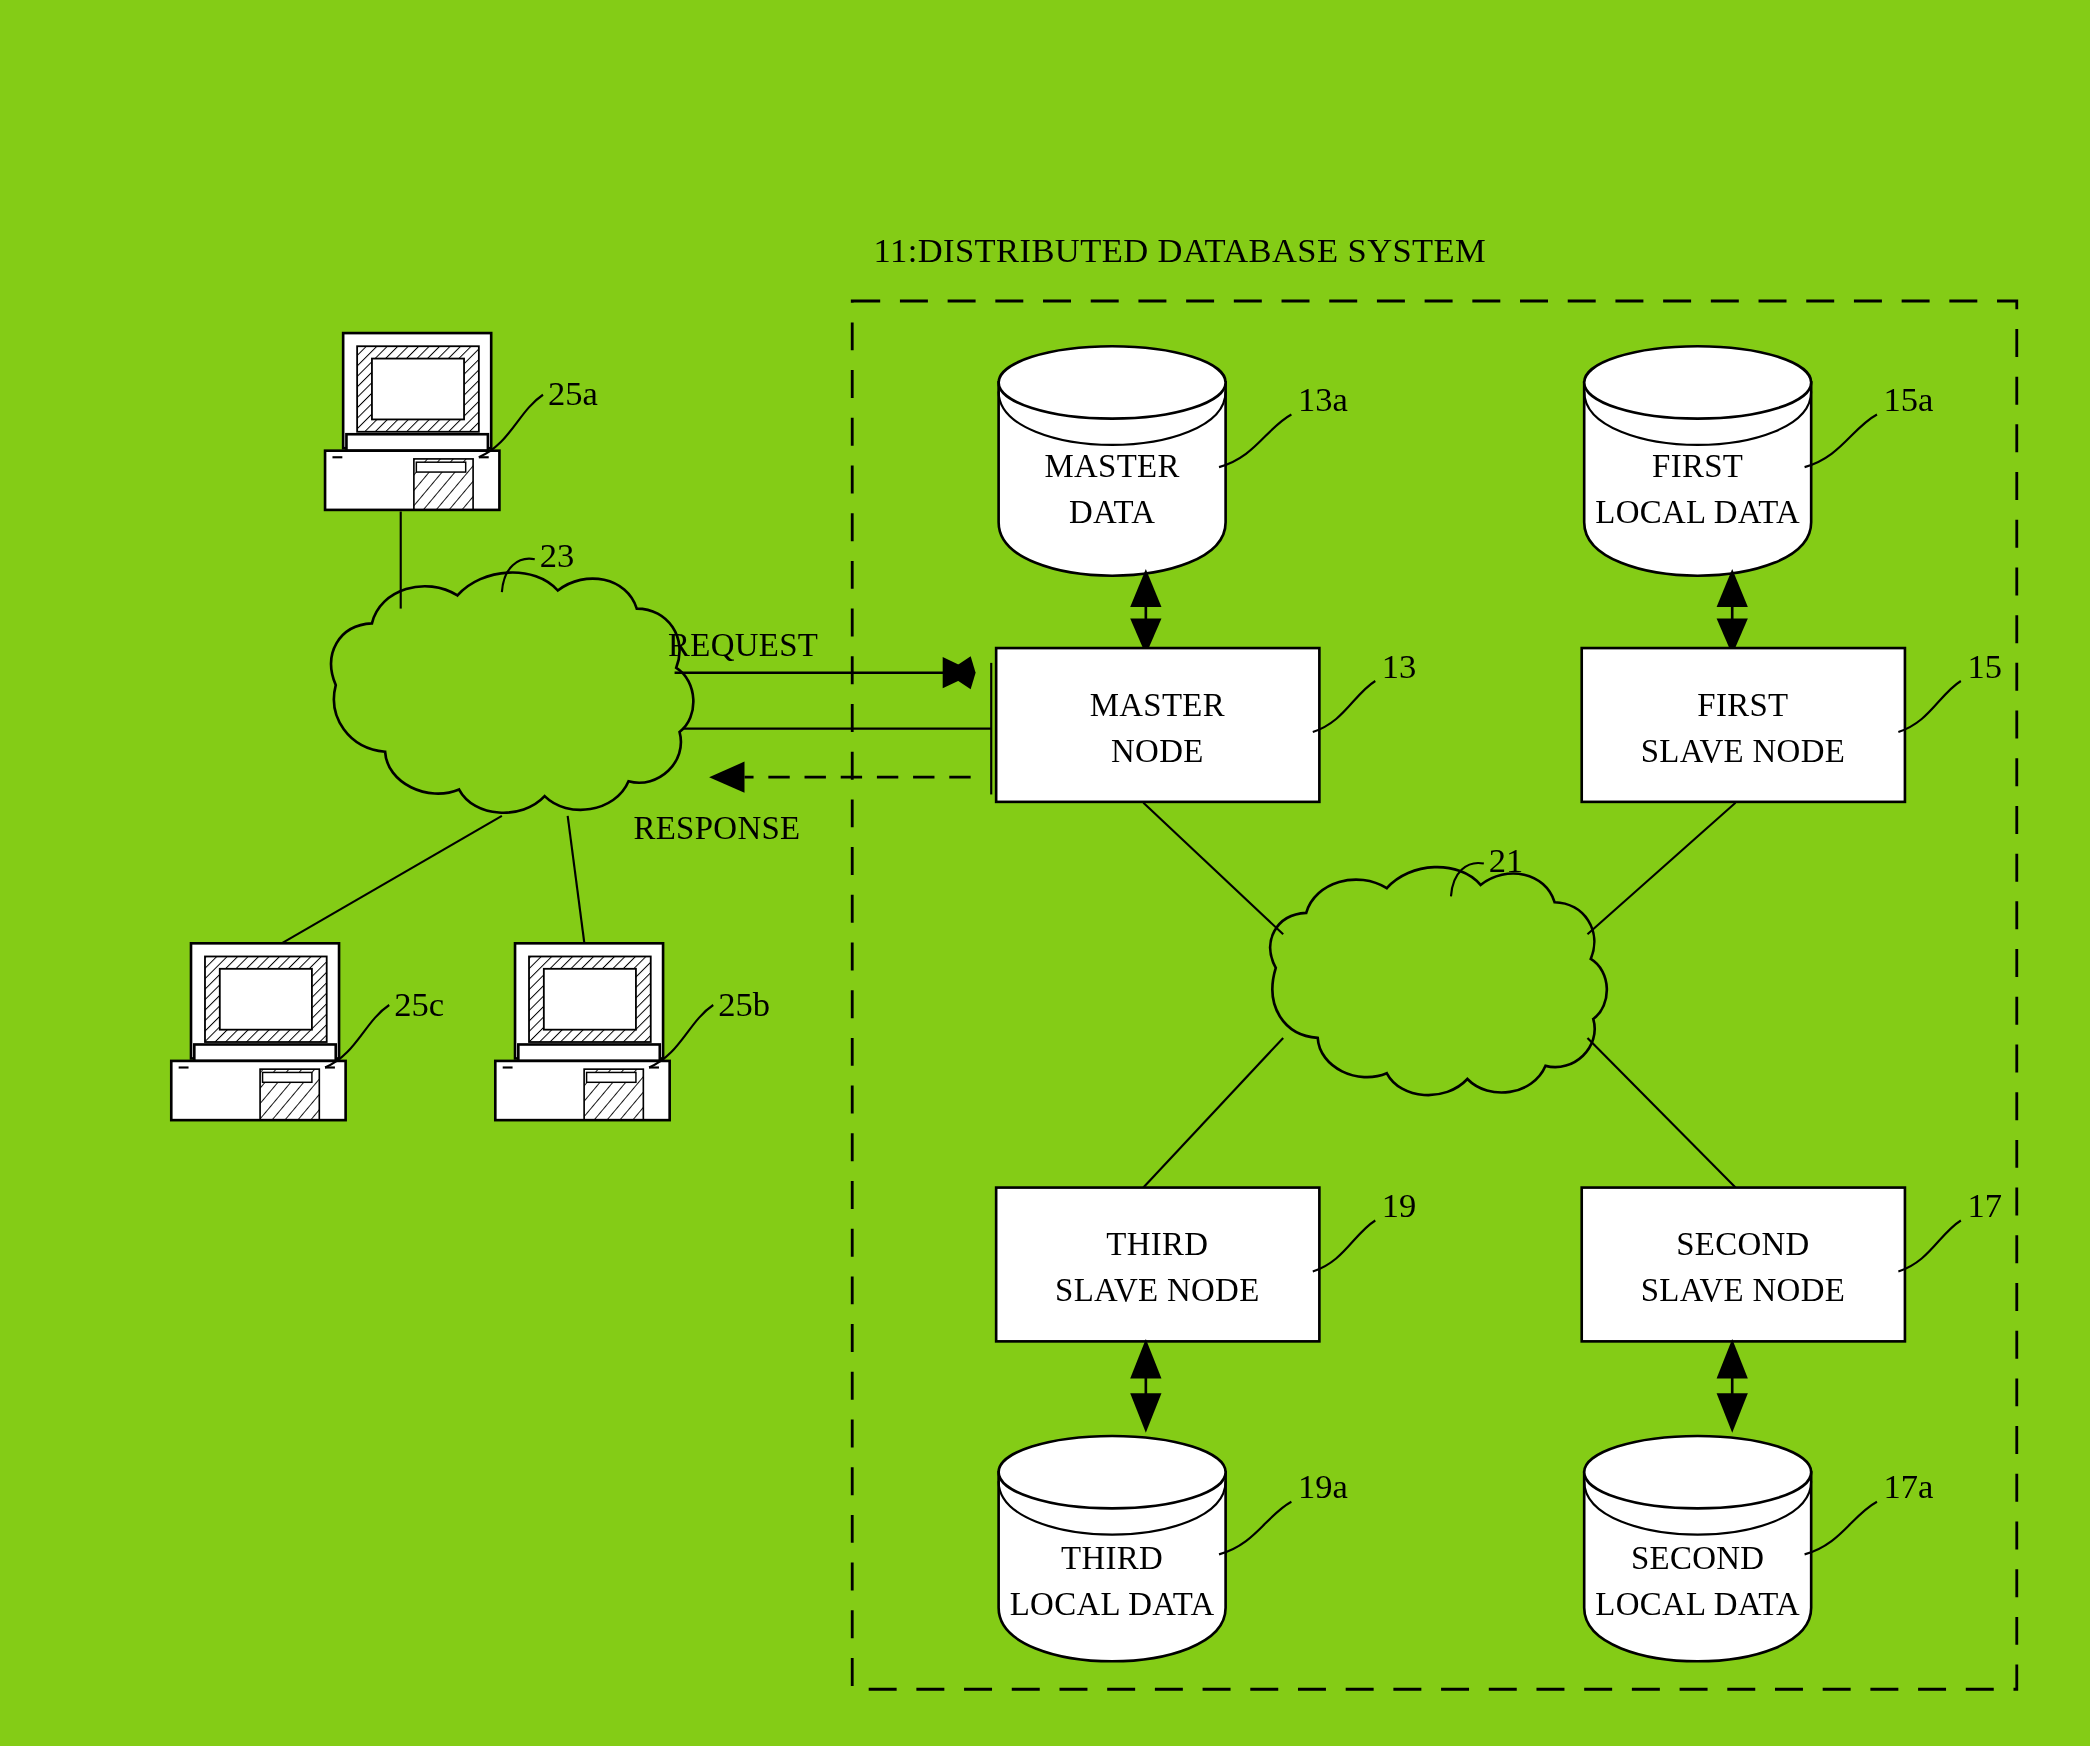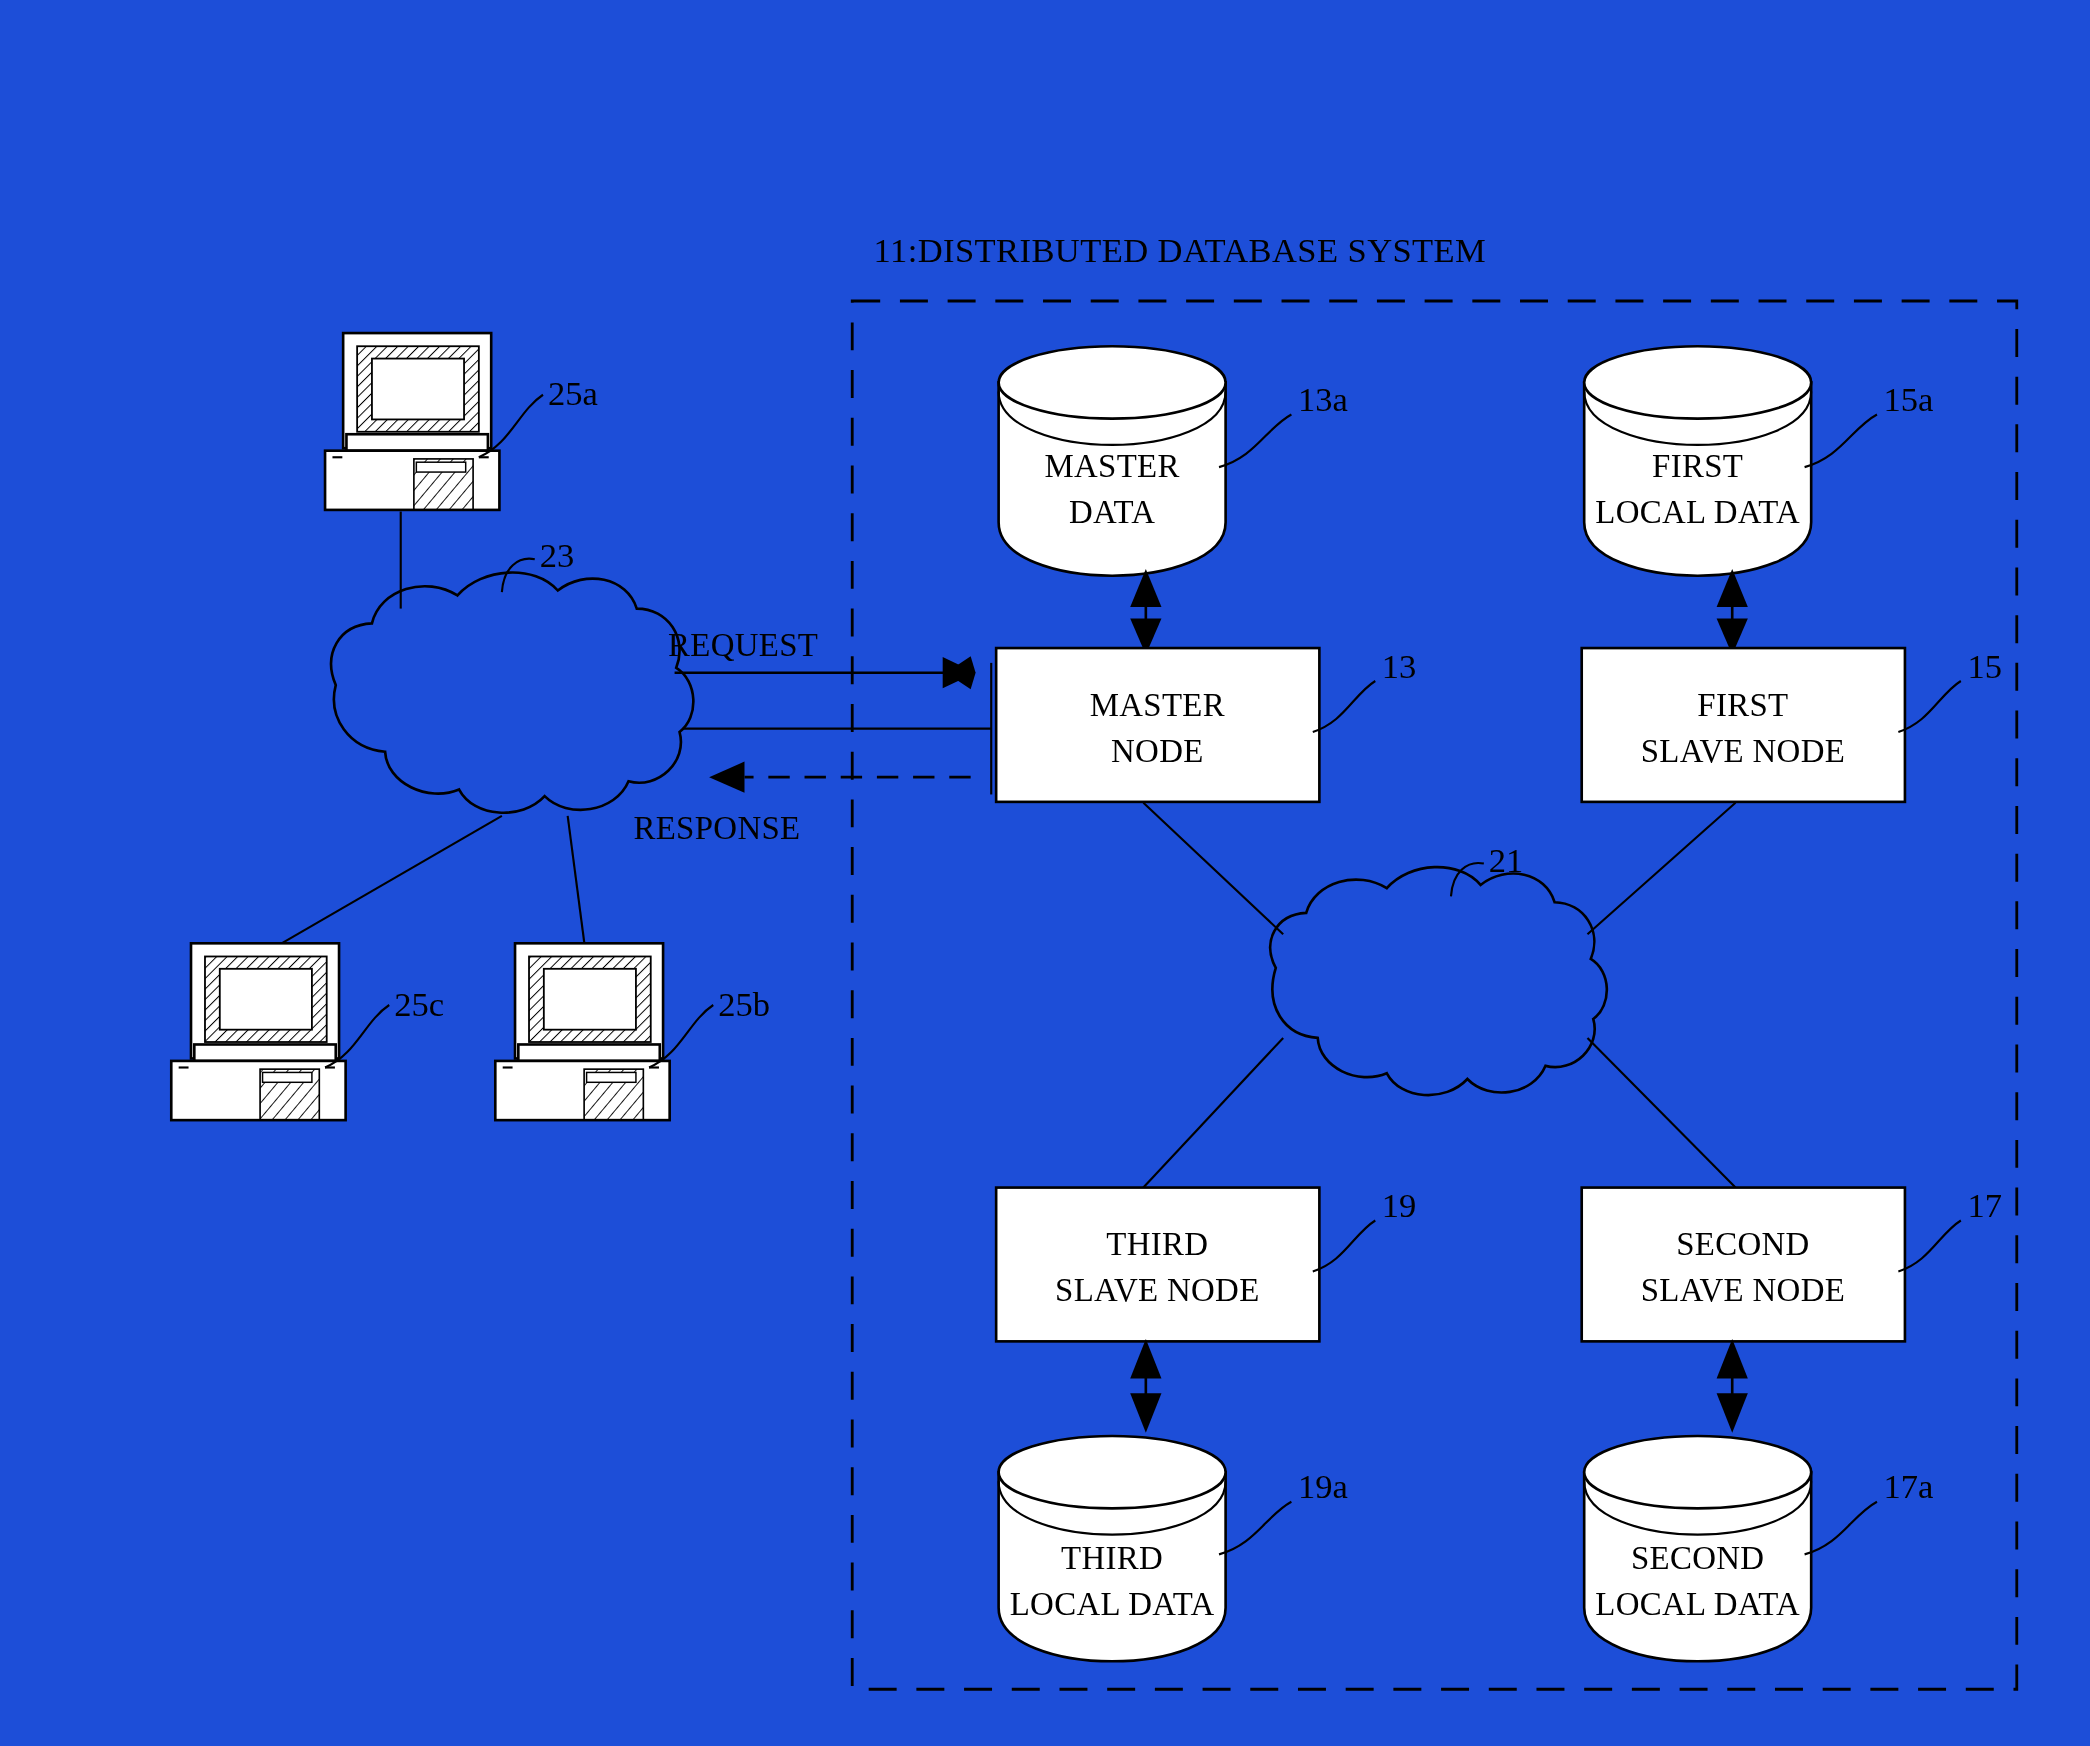--- a/index.html
+++ b/index.html
@@ -8,21 +8,21 @@
     padding: 0;
     background: #ffffff;
   }
   body {
     font-family: "Liberation Serif", "DejaVu Serif", serif;
   }
   #canvas {
     position: relative;
     width: 2091px;
     height: 1746px;
-    background: #1d4ed8;
+    background: #84cc16;
     overflow: hidden;
   }
   svg.layer {
     position: absolute;
     top: 0;
     left: 0;
     width: 2091px;
     height: 1746px;
   }
   .stroke {

